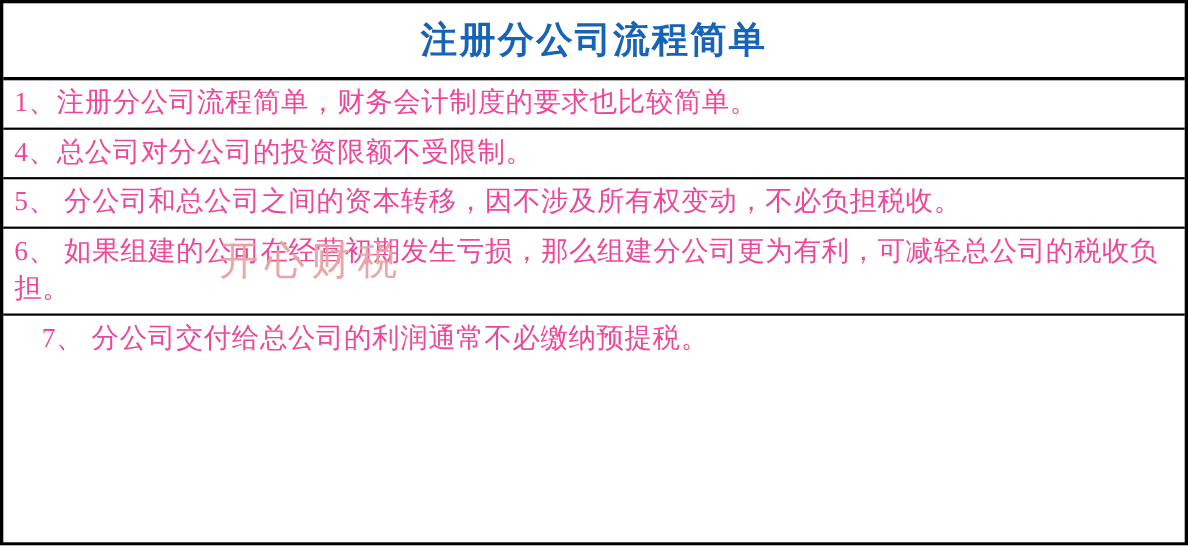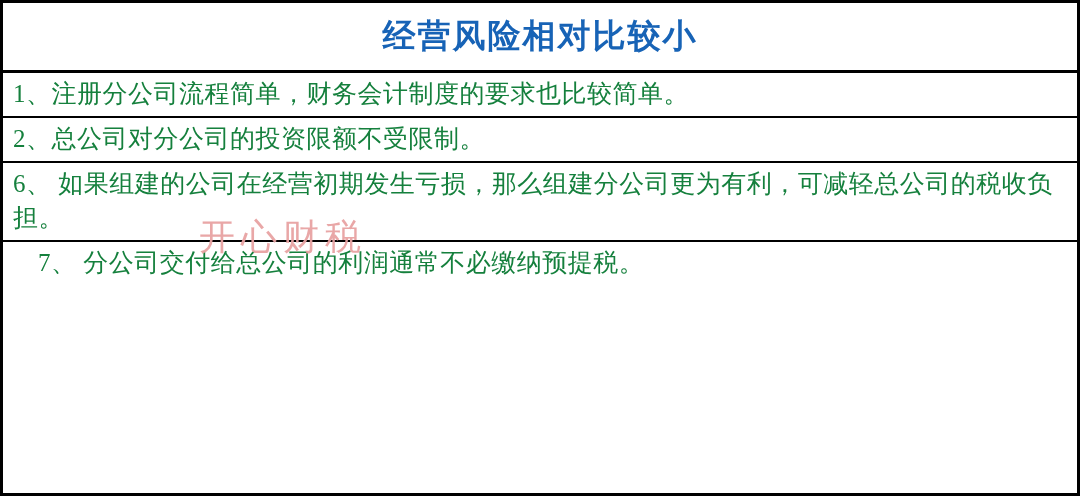--- a/index.html
+++ b/index.html
@@ -38,21 +38,21 @@
   }
   .rows {
     position: relative;
   }
   .row {
     border-bottom: 2px solid #000000;
     box-sizing: border-box;
     padding: 4px 8px 5px 10px;
     font-size: 25px;
     line-height: 1.36;
-    color: #15803d;
+    color: #ec4899;
     letter-spacing: 0.5px;
     white-space: pre-wrap;
   }
   .row:last-child {
     border-bottom: none;
     padding-left: 35px;
   }
   .watermark {
     position: absolute;
     left: 196px;
@@ -64,24 +64,25 @@
     pointer-events: none;
     opacity: 0.95;
   }
 </style>
 </head>
 <body>
 
 <div class="doc">
 
   <div class="title-row">
-    <div class="title">经营风险相对比较小</div>
+    <div class="title">注册分公司流程简单</div>
   </div>
 
   <div class="rows">
     <div class="row">1、注册分公司流程简单，财务会计制度的要求也比较简单。</div>
-    <div class="row">2、总公司对分公司的投资限额不受限制。</div>
+    <div class="row">4、总公司对分公司的投资限额不受限制。</div>
+    <div class="row">5、 分公司和总公司之间的资本转移，因不涉及所有权变动，不必负担税收。</div>
     <div class="row">6、 如果组建的公司在经营初期发生亏损，那么组建分公司更为有利，可减轻总公司的税收负担。</div>
     <div class="row">7、 分公司交付给总公司的利润通常不必缴纳预提税。</div>
   </div>
 
   <div class="watermark">开心财税</div>
 </div>
 
 </body></html>

